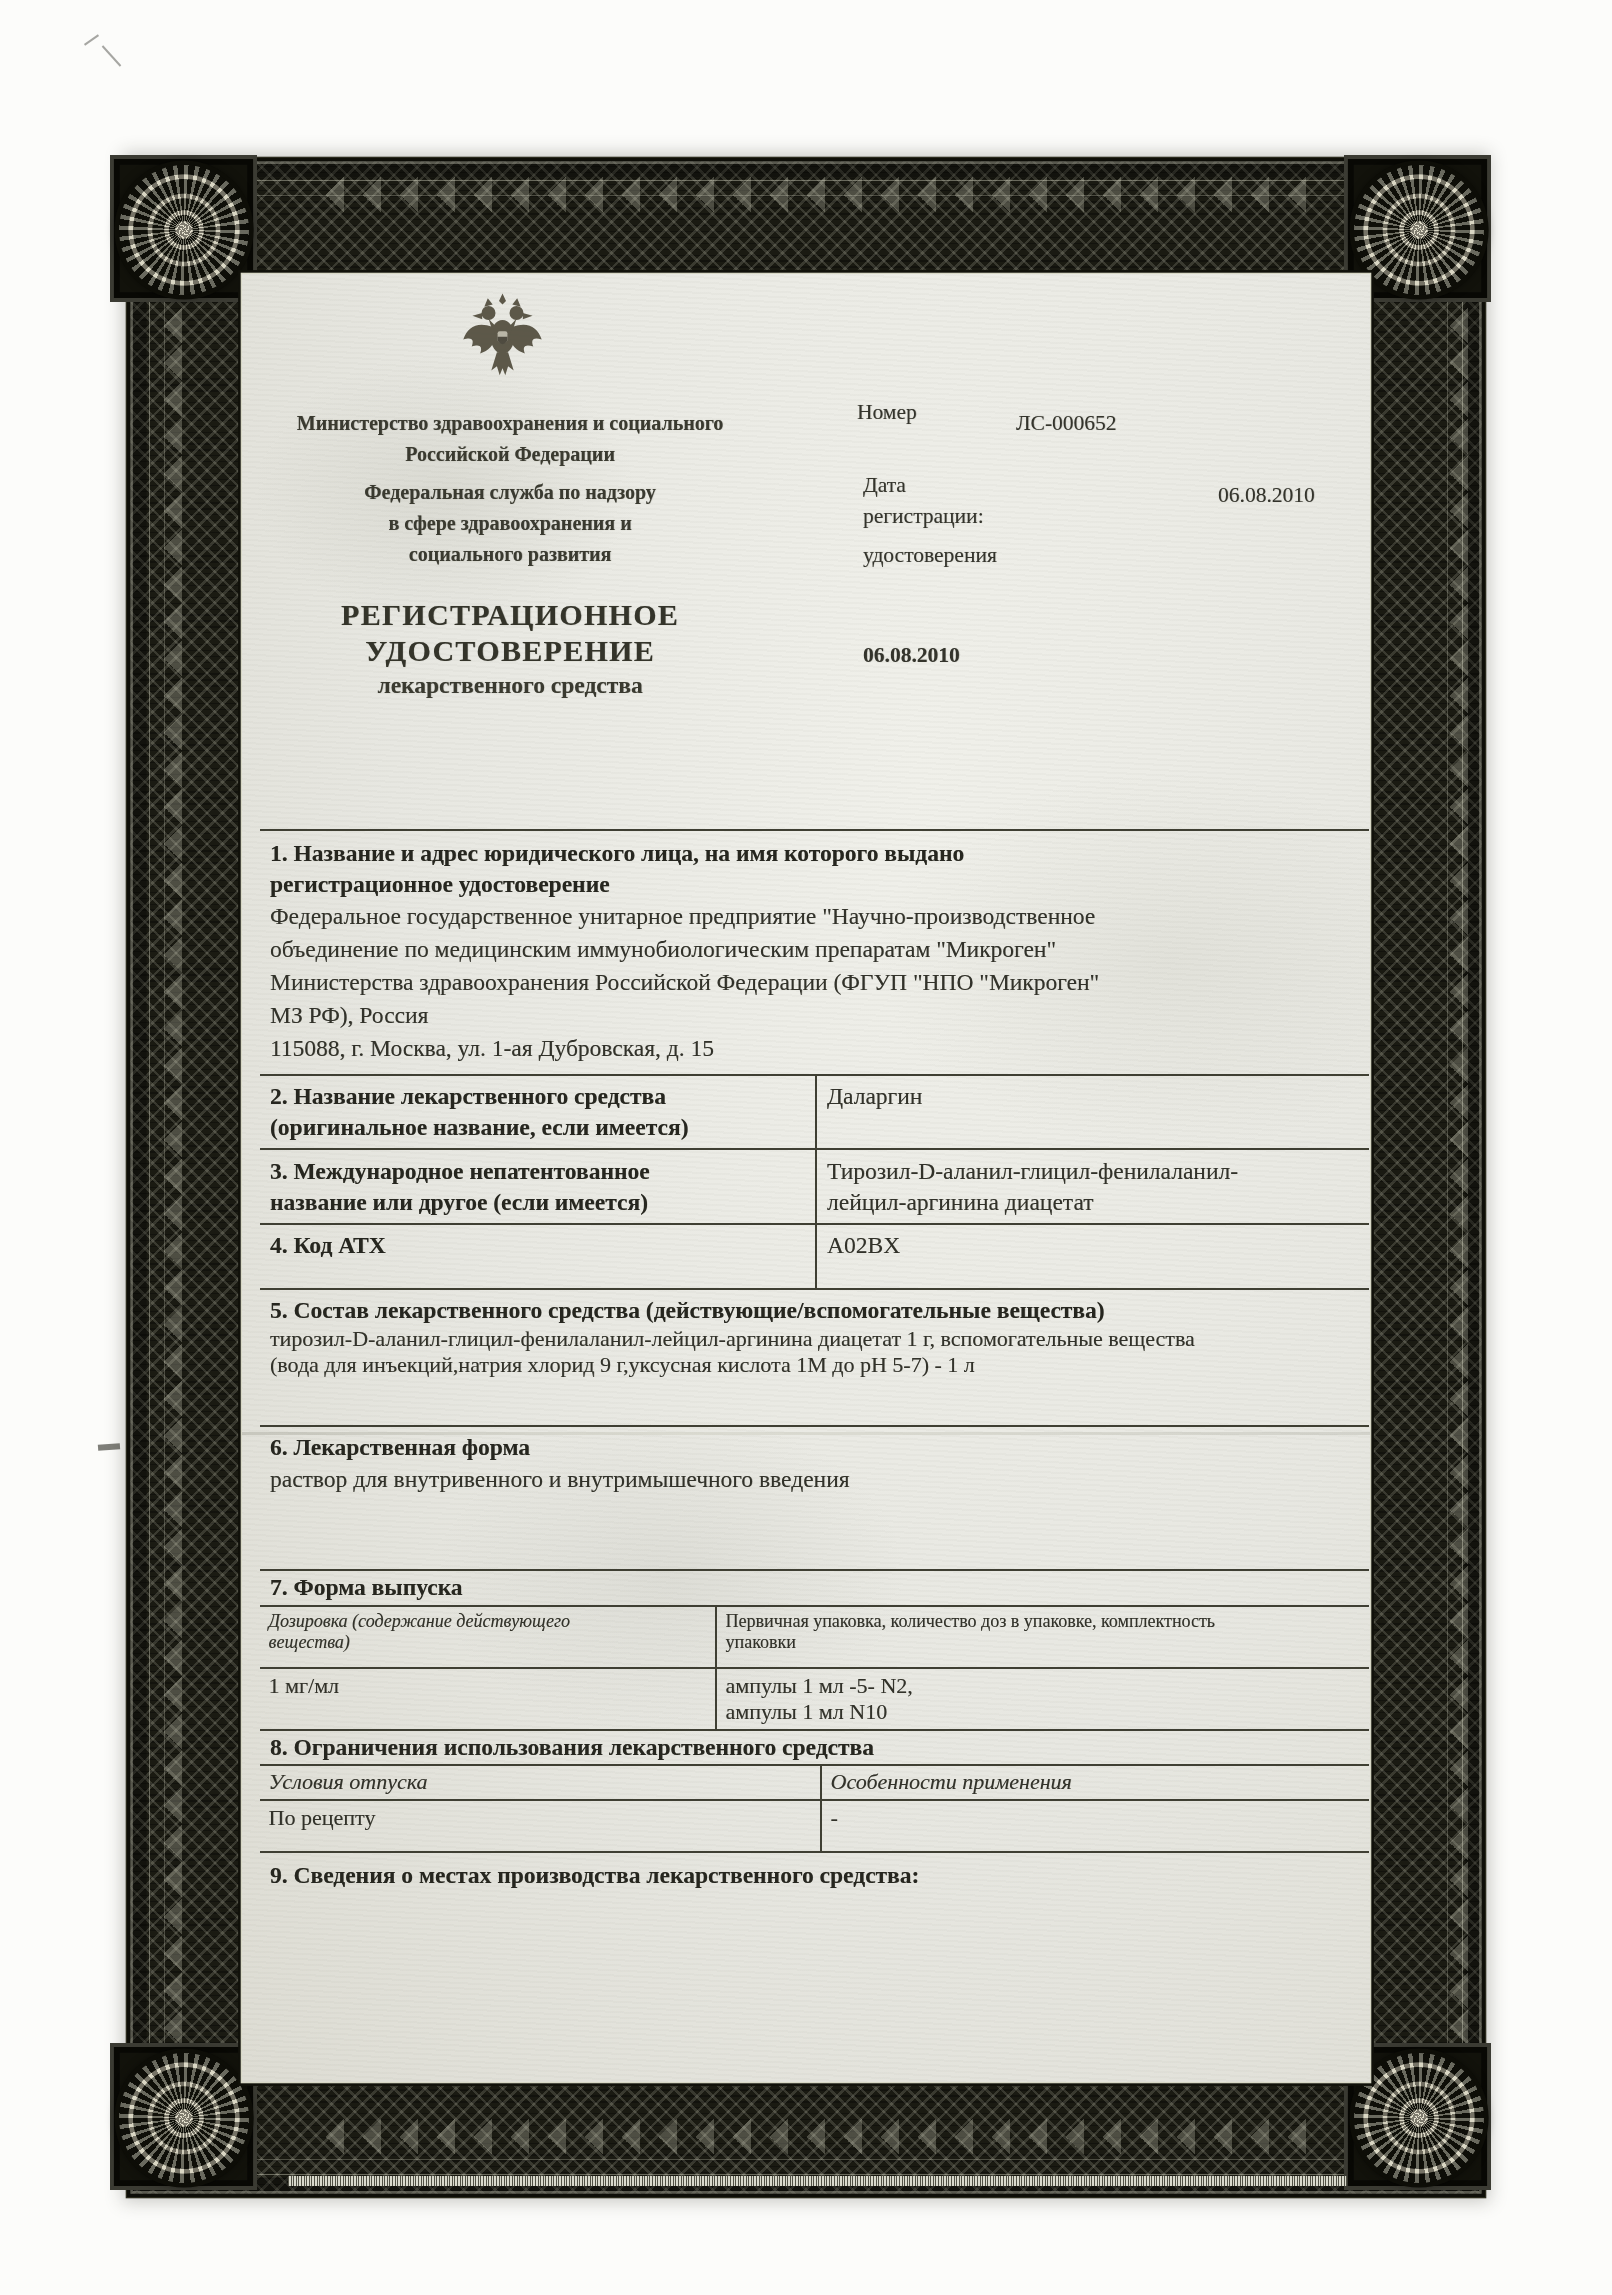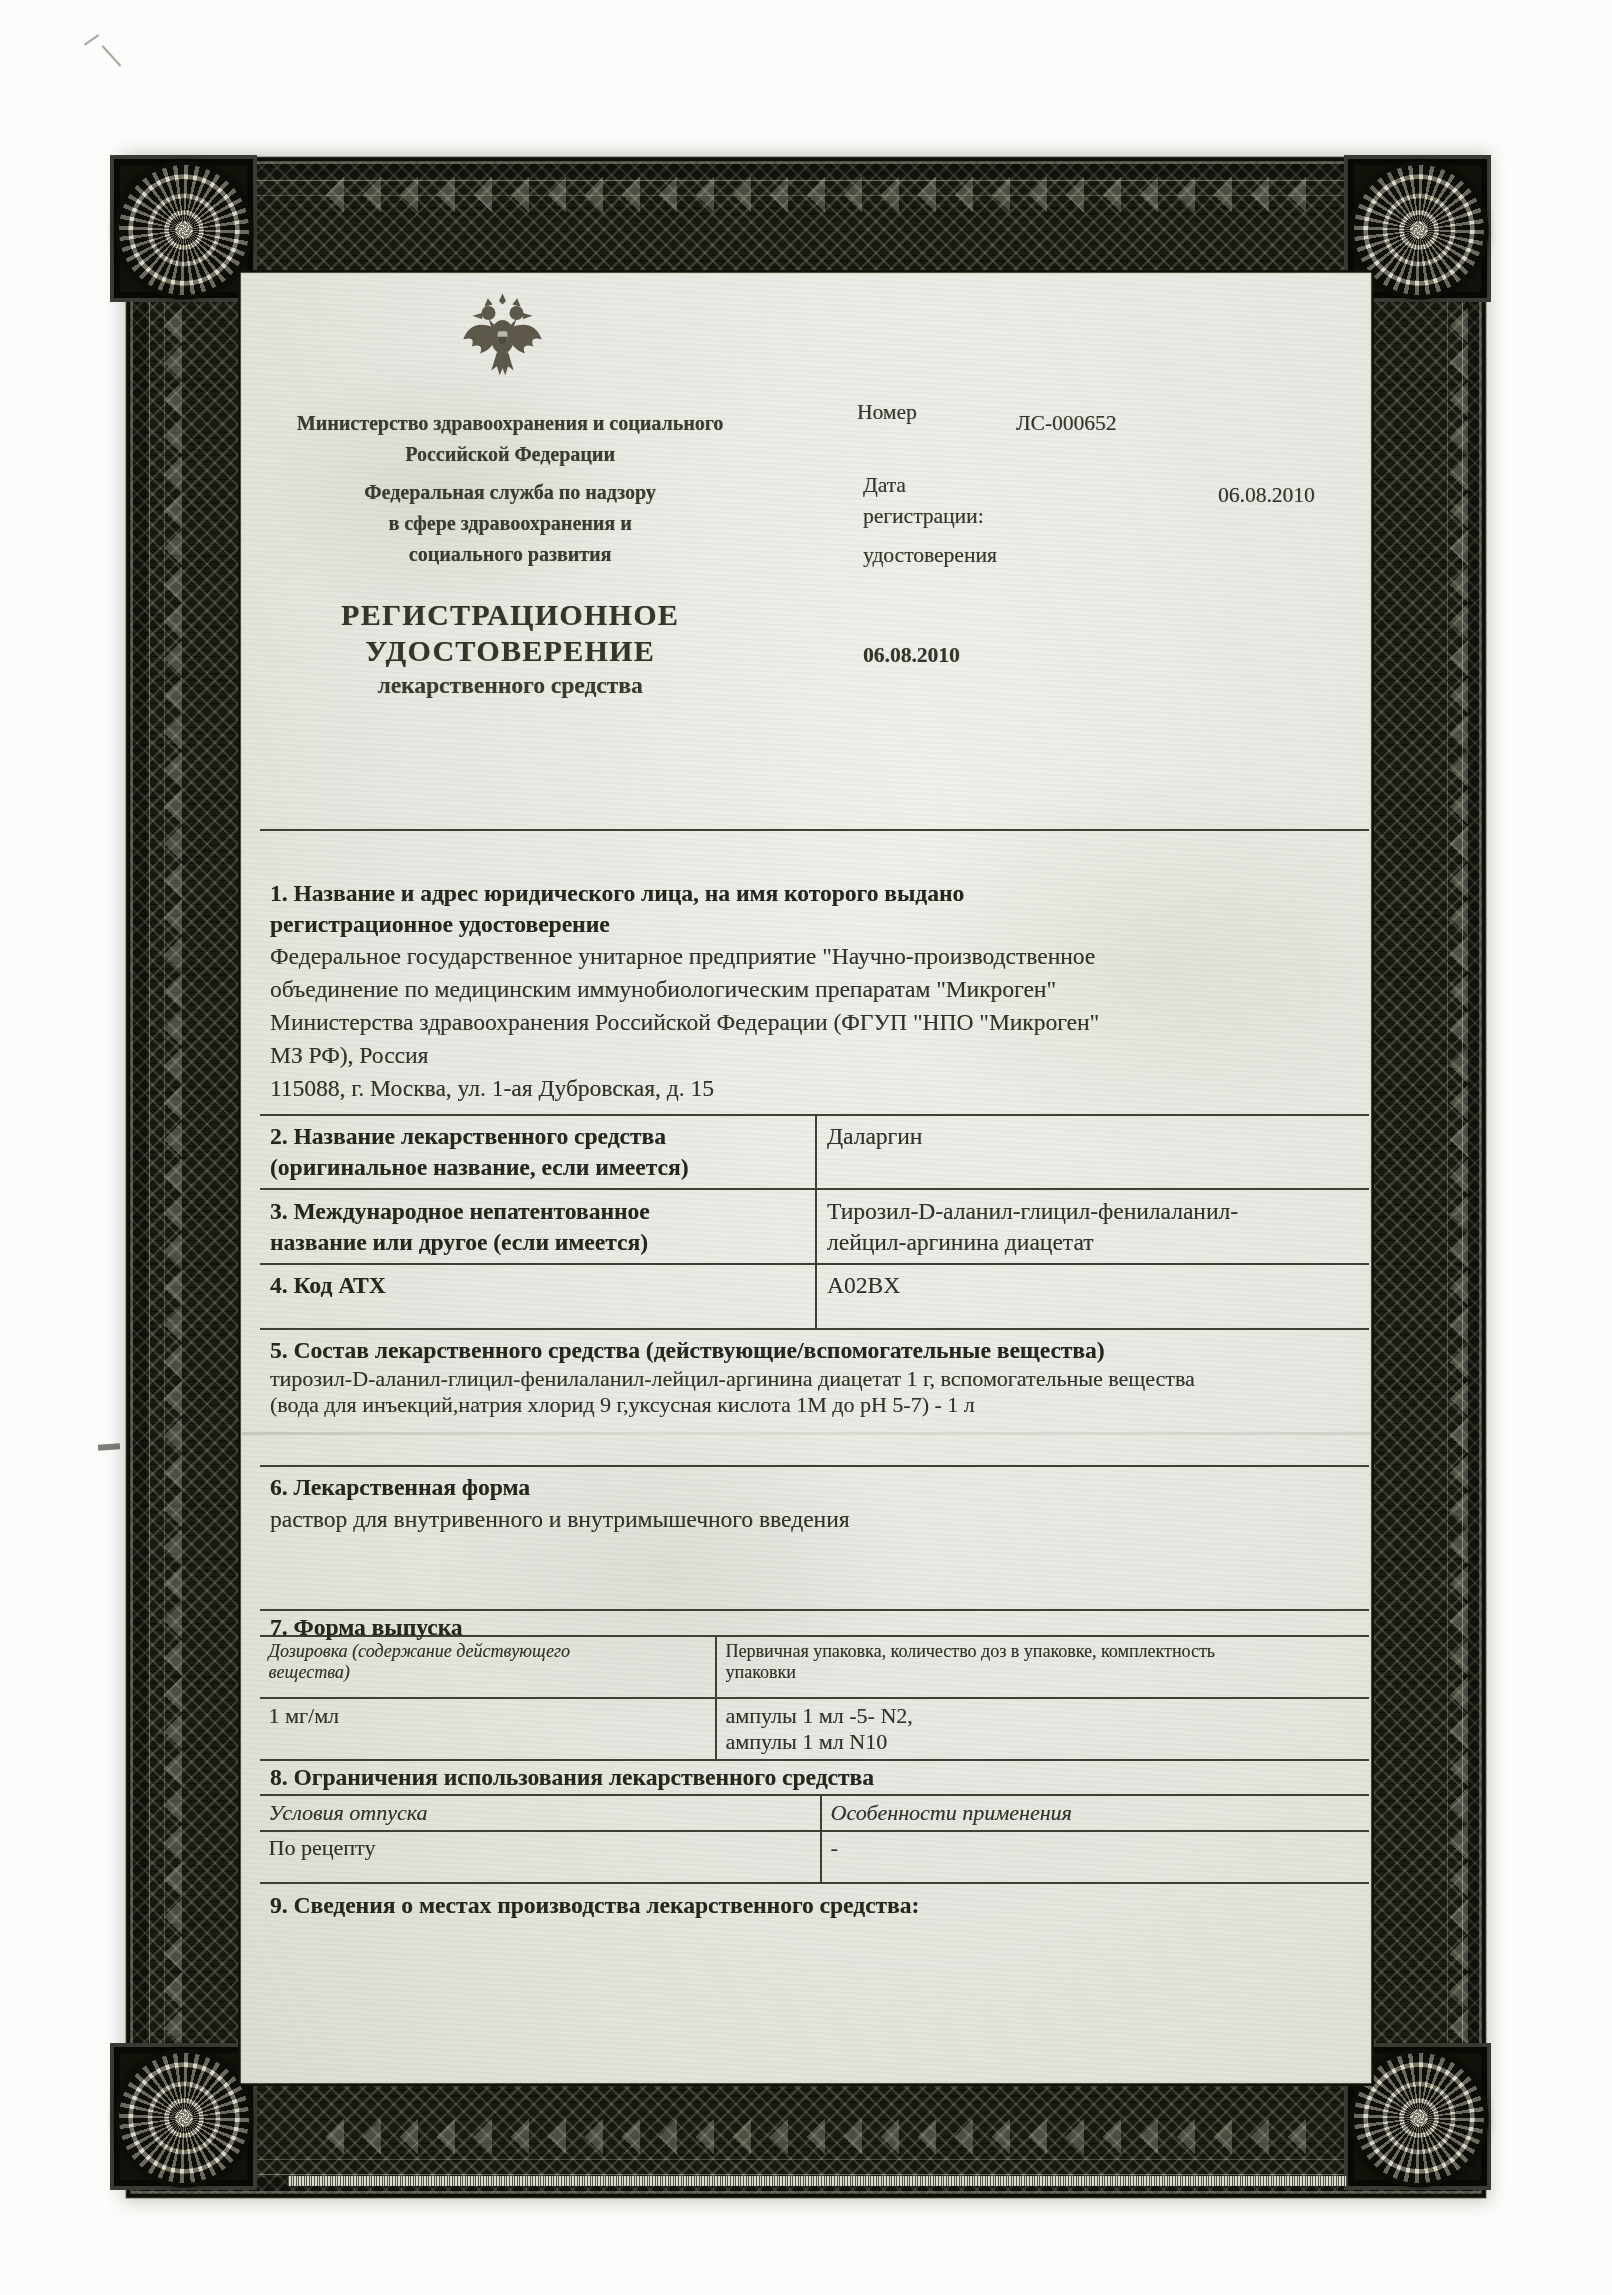--- a/index.html
+++ b/index.html
@@ -102,34 +102,34 @@
   .hr-issue-label{position:absolute;left:621px;top:266px;width:496px;}
   .hr-issue-value{position:absolute;left:621px;top:366px;font-weight:bold;}
 
   
   .doc-table{position:absolute;left:17.6px;top:555px;width:1109px;
     border-top:2px solid var(--line);
     font-size:23.5px;line-height:33px;
     text-shadow:0.3px 0.3px 0.6px rgba(48,48,38,.4);}
   .sec{border-bottom:2px solid var(--line);position:relative;}
   .sec-title{font-weight:bold;font-size:23.5px;line-height:31px;color:var(--ink-dark);}
-  .sec1{min-height:245px;padding:6.5px 10.4px;margin-top:40px;}
+  .sec1{min-height:245px;padding:6.5px 10.4px;}
   .sec-body{font-size:23.5px;line-height:33px;}
   .row2{display:grid;grid-template-columns:555px 554px;}
   .row2 > .cl{padding:5.2px 10.4px;}
   .row2 > .cr{border-left:2px solid var(--line);padding:5.2px 10.4px;}
   .sec2{min-height:72px;}
   .sec3{min-height:72px;}
   .sec4{min-height:65px;}
   .value{font-size:23.5px;line-height:31px;}
   .small{font-size:22px;line-height:26px;}
   .sec5{min-height:137px;padding:5.2px 10.4px;}
   .sec6{min-height:144px;padding:5.2px 10.4px;}
   .sec7{min-height:150px;padding:0;}
-  .sec7 > .sec-title{padding:2.6px 10.4px;height:24px;line-height:29px;}
+  .sec7 > .sec-title{padding:2.6px 10.4px;height:34px;line-height:29px;}
   .sub{border-top:2px solid var(--line);display:grid;}
   .sub7{grid-template-columns:417px 692px;gap:38px;}
   .sub8{grid-template-columns:560px 550px;}
   .sub > .c1{padding:3.9px 9px;}
   .sub > .c2{border-left:2px solid var(--line);padding:3.9px 9px;}
   .sub-h{font-size:18px;line-height:21px;}
   .italic{font-style:italic;}
   .sub-hdr7{min-height:62px;}
   .sub-val7{border-top:2px solid var(--line);min-height:50px;}
   .sec8{min-height:121px;padding:0;}

